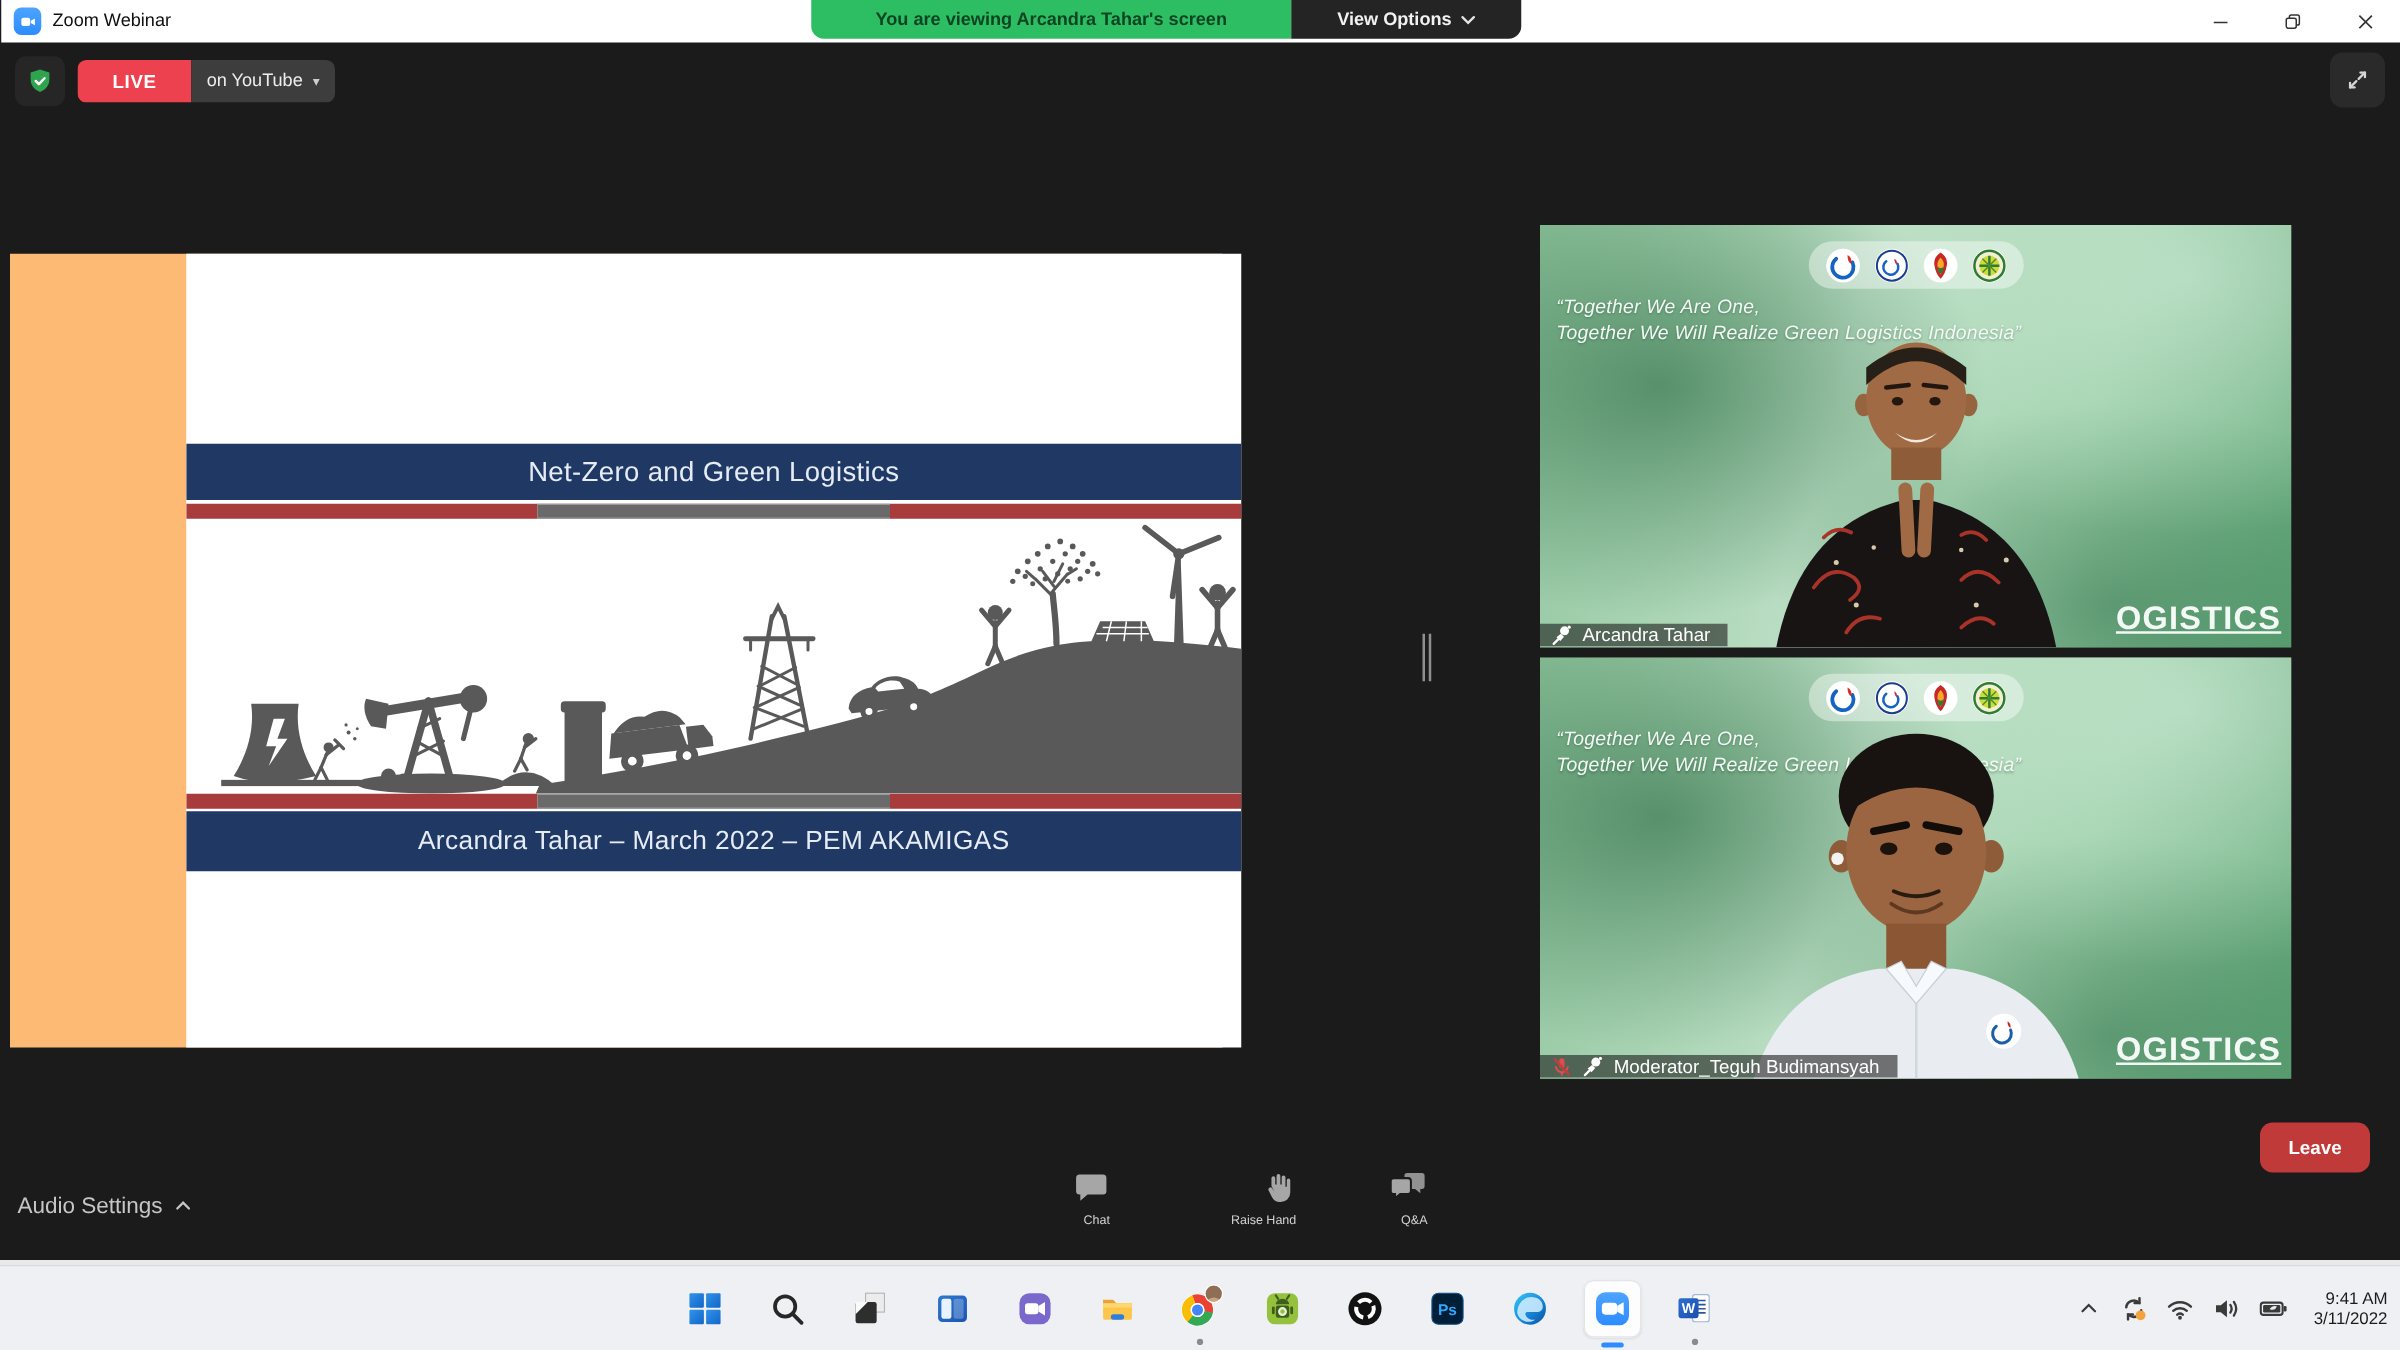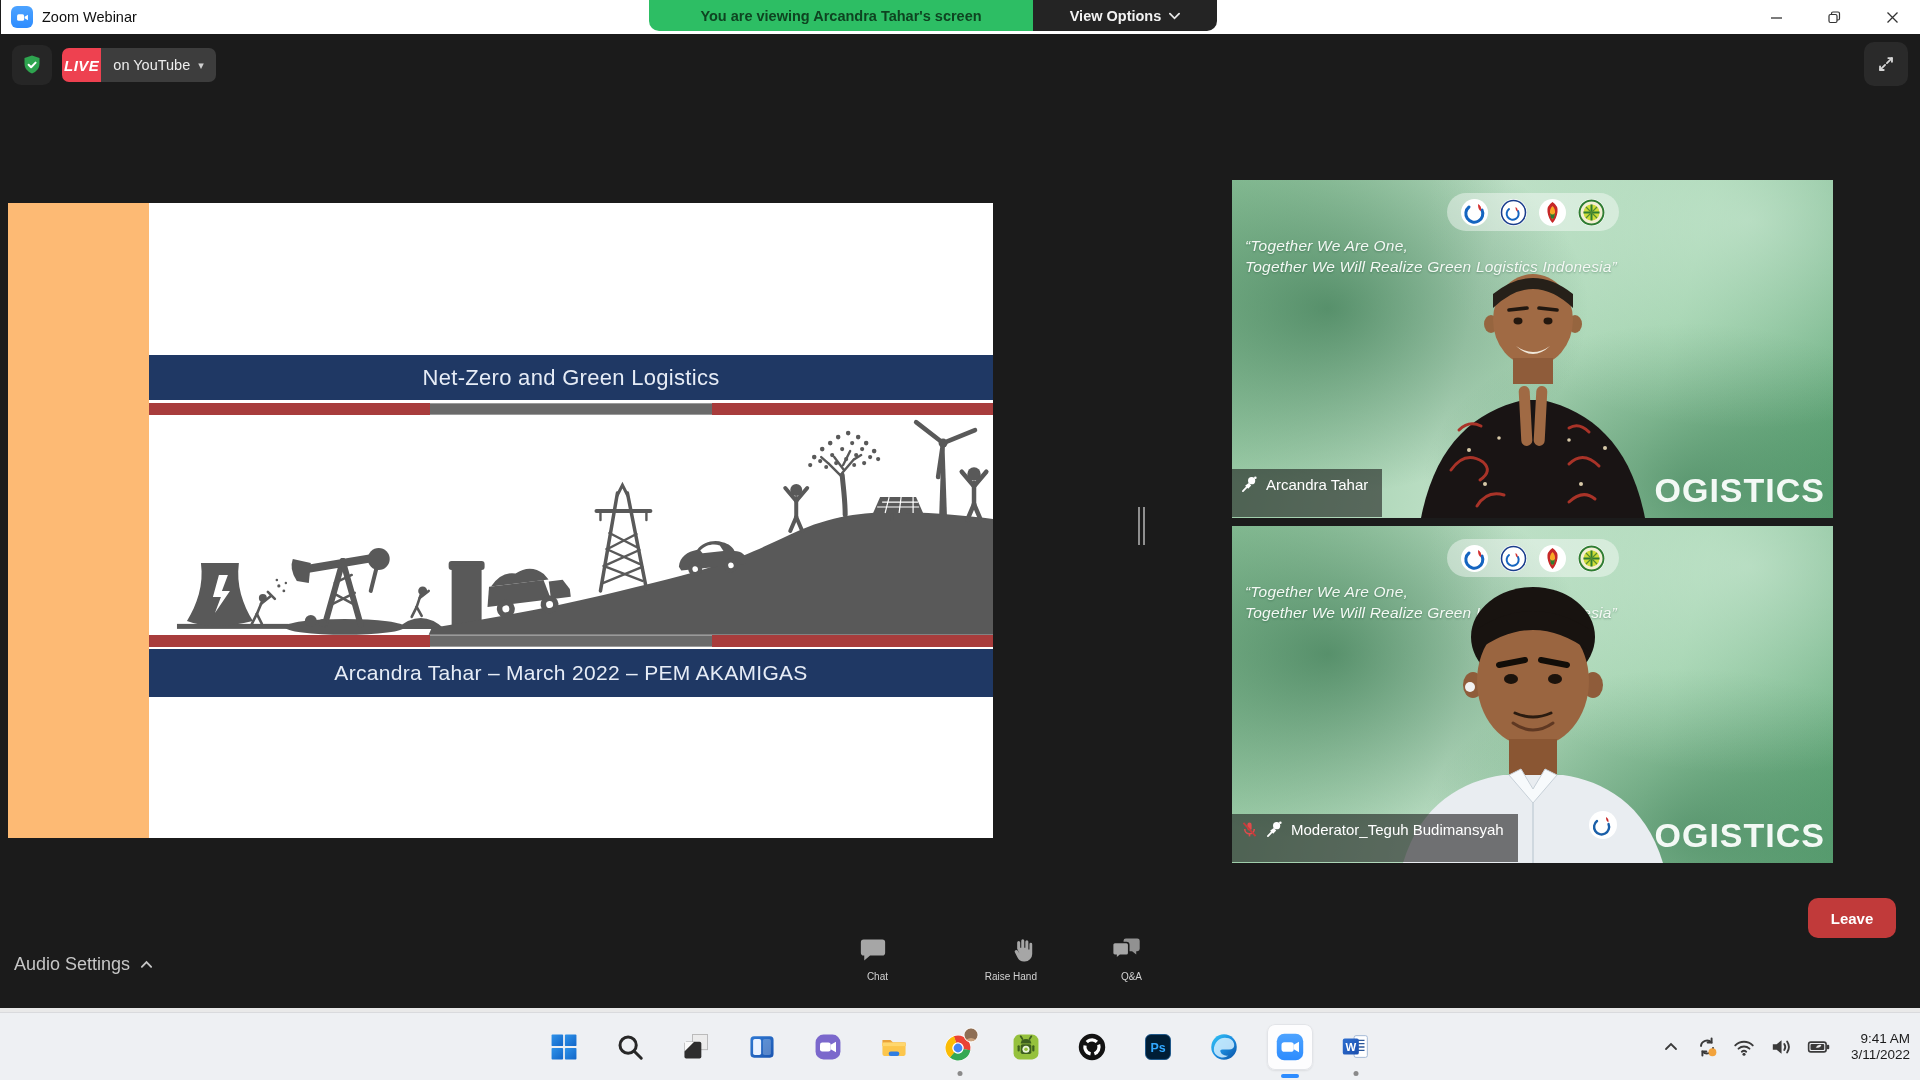--- a/index.html
+++ b/index.html
@@ -15,21 +15,21 @@
   .view-options{position:absolute;left:1032px;top:0;width:184px;height:31px;background:#242424;border-radius:0 0 10px 0;display:flex;align-items:center;justify-content:center;gap:8px;font-size:14.5px;font-weight:bold;color:#f2f2f2;cursor:pointer;}
   .win-btns{position:absolute;right:0;top:0;height:34px;display:flex;}
   .win-btn{width:58px;height:34px;display:flex;align-items:center;justify-content:center;}
 
   
   .app{position:absolute;top:34px;left:0;width:1920px;height:978px;background:#1b1b1b;}
 
   .live-row{position:absolute;left:12px;top:11px;display:flex;align-items:center;gap:10px;z-index:5;}
   .shield-btn{width:40px;height:40px;border-radius:9px;background:#262626;display:flex;align-items:center;justify-content:center;}
   .live-pill{display:flex;height:34px;border-radius:7px;overflow:hidden;}
-  .live-red{background:#ee4150;color:#fff;font-weight:bold;font-size:15px;display:flex;align-items:center;padding:0 2px;letter-spacing:.5px;font-style:italic;}
+  .live-red{background:#ee4150;color:#fff;font-weight:bold;font-size:15px;display:flex;align-items:center;padding:0 28px;letter-spacing:.5px;}
   .live-yt{background:#3d3d3d;color:#ededed;font-size:14.5px;display:flex;align-items:center;gap:8px;padding:12px 12px;}
   .live-yt .caret{color:#cfcfcf;font-size:11px;}
 
   .fullscreen-btn{position:absolute;right:12px;top:8px;width:44px;height:44px;border-radius:10px;background:#2a2a2a;display:flex;align-items:center;justify-content:center;z-index:5;}
 
   
   .stage{position:absolute;left:8px;top:169px;width:970px;height:635px;background:#fdba74;}
   .slide{position:absolute;left:141px;top:0;width:844px;height:635px;background:#ffffff;overflow:hidden;}
   .slide-titlebar{position:absolute;left:0;top:152px;width:844px;height:45px;background:#1f3864;display:flex;align-items:center;justify-content:center;}
   .slide-titlebar span{color:#e6ecf6;font-size:22px;letter-spacing:.3px;}
@@ -50,22 +50,22 @@
     radial-gradient(420px 300px at 16% 38%, rgba(25,92,52,.55), rgba(0,0,0,0) 62%),
     radial-gradient(500px 320px at 86% 12%, rgba(218,240,224,.55), rgba(0,0,0,0) 65%),
     radial-gradient(430px 260px at 76% 90%, rgba(22,86,50,.40), rgba(0,0,0,0) 62%),
     linear-gradient(105deg,#8fc49c,#b9ddc2 40%,#9acfa8 70%,#63a97a);}
   .tile1{top:146px;height:338px;}
   .tile2{top:492px;height:337px;}
   .logos-pill{position:absolute;top:13px;left:50%;transform:translateX(-50%);height:38px;border-radius:19px;background:rgba(255,255,255,.42);display:flex;align-items:center;gap:12px;padding:0 14px;z-index:2;}
   .org-logo{width:27px;height:27px;border-radius:50%;background:#fff;display:flex;align-items:center;justify-content:center;overflow:hidden;}
   .quote{position:absolute;left:13px;top:55px;z-index:2;color:#f4f9f4;font-style:italic;font-size:15.5px;line-height:21px;text-shadow:0 1px 2px rgba(10,60,35,.35);letter-spacing:.2px;}
   .person{position:absolute;left:50%;transform:translateX(-50%);bottom:0;z-index:3;}
-  .bg-word{position:absolute;right:8px;bottom:8px;z-index:2;color:#fafdfb;font-weight:bold;font-size:34px;letter-spacing:1px;opacity:.96;}
-  .name-label{position:absolute;left:0;bottom:1px;z-index:5;height:31px;background:rgba(22,22,22,.58);display:flex;align-items:center;gap:8px;padding:0 14px 17px 9px;color:#fff;font-size:15px;justify-content:space-between;}
+  .bg-word{position:absolute;right:8px;bottom:8px;z-index:2;color:#fafdfb;font-weight:bold;font-size:26px;letter-spacing:1px;opacity:.96;text-decoration:underline;}
+  .name-label{position:absolute;left:0;bottom:1px;z-index:5;height:18px;background:rgba(22,22,22,.58);display:flex;align-items:center;gap:8px;padding:0 14px 0 9px;color:#fff;font-size:15px;justify-content:space-between;}
 
   
   .audio-settings{position:absolute;left:14px;top:920px;display:flex;align-items:center;gap:10px;color:#c6c6c6;font-size:18px;z-index:4;}
   .ctl{position:absolute;top:902px;display:flex;flex-direction:column;align-items:flex-end;gap:7px;z-index:4;color:#d2d2d2;font-size:10px;}
   .ctl-chat{left:808px;width:80px;}
   .ctl-raise{left:917px;width:120px;}
   .ctl-qa{left:1062px;width:80px;}
   .leave-btn{position:absolute;left:1808px;top:864px;width:88px;height:40px;border-radius:10px;background:#c13a3a;color:#fff;font-size:15px;font-weight:bold;display:flex;align-items:center;justify-content:center;z-index:4;border:none;}
   .bottom-strip{position:absolute;left:0;top:974px;width:1920px;height:4px;background:#e9e9e9;}
 

